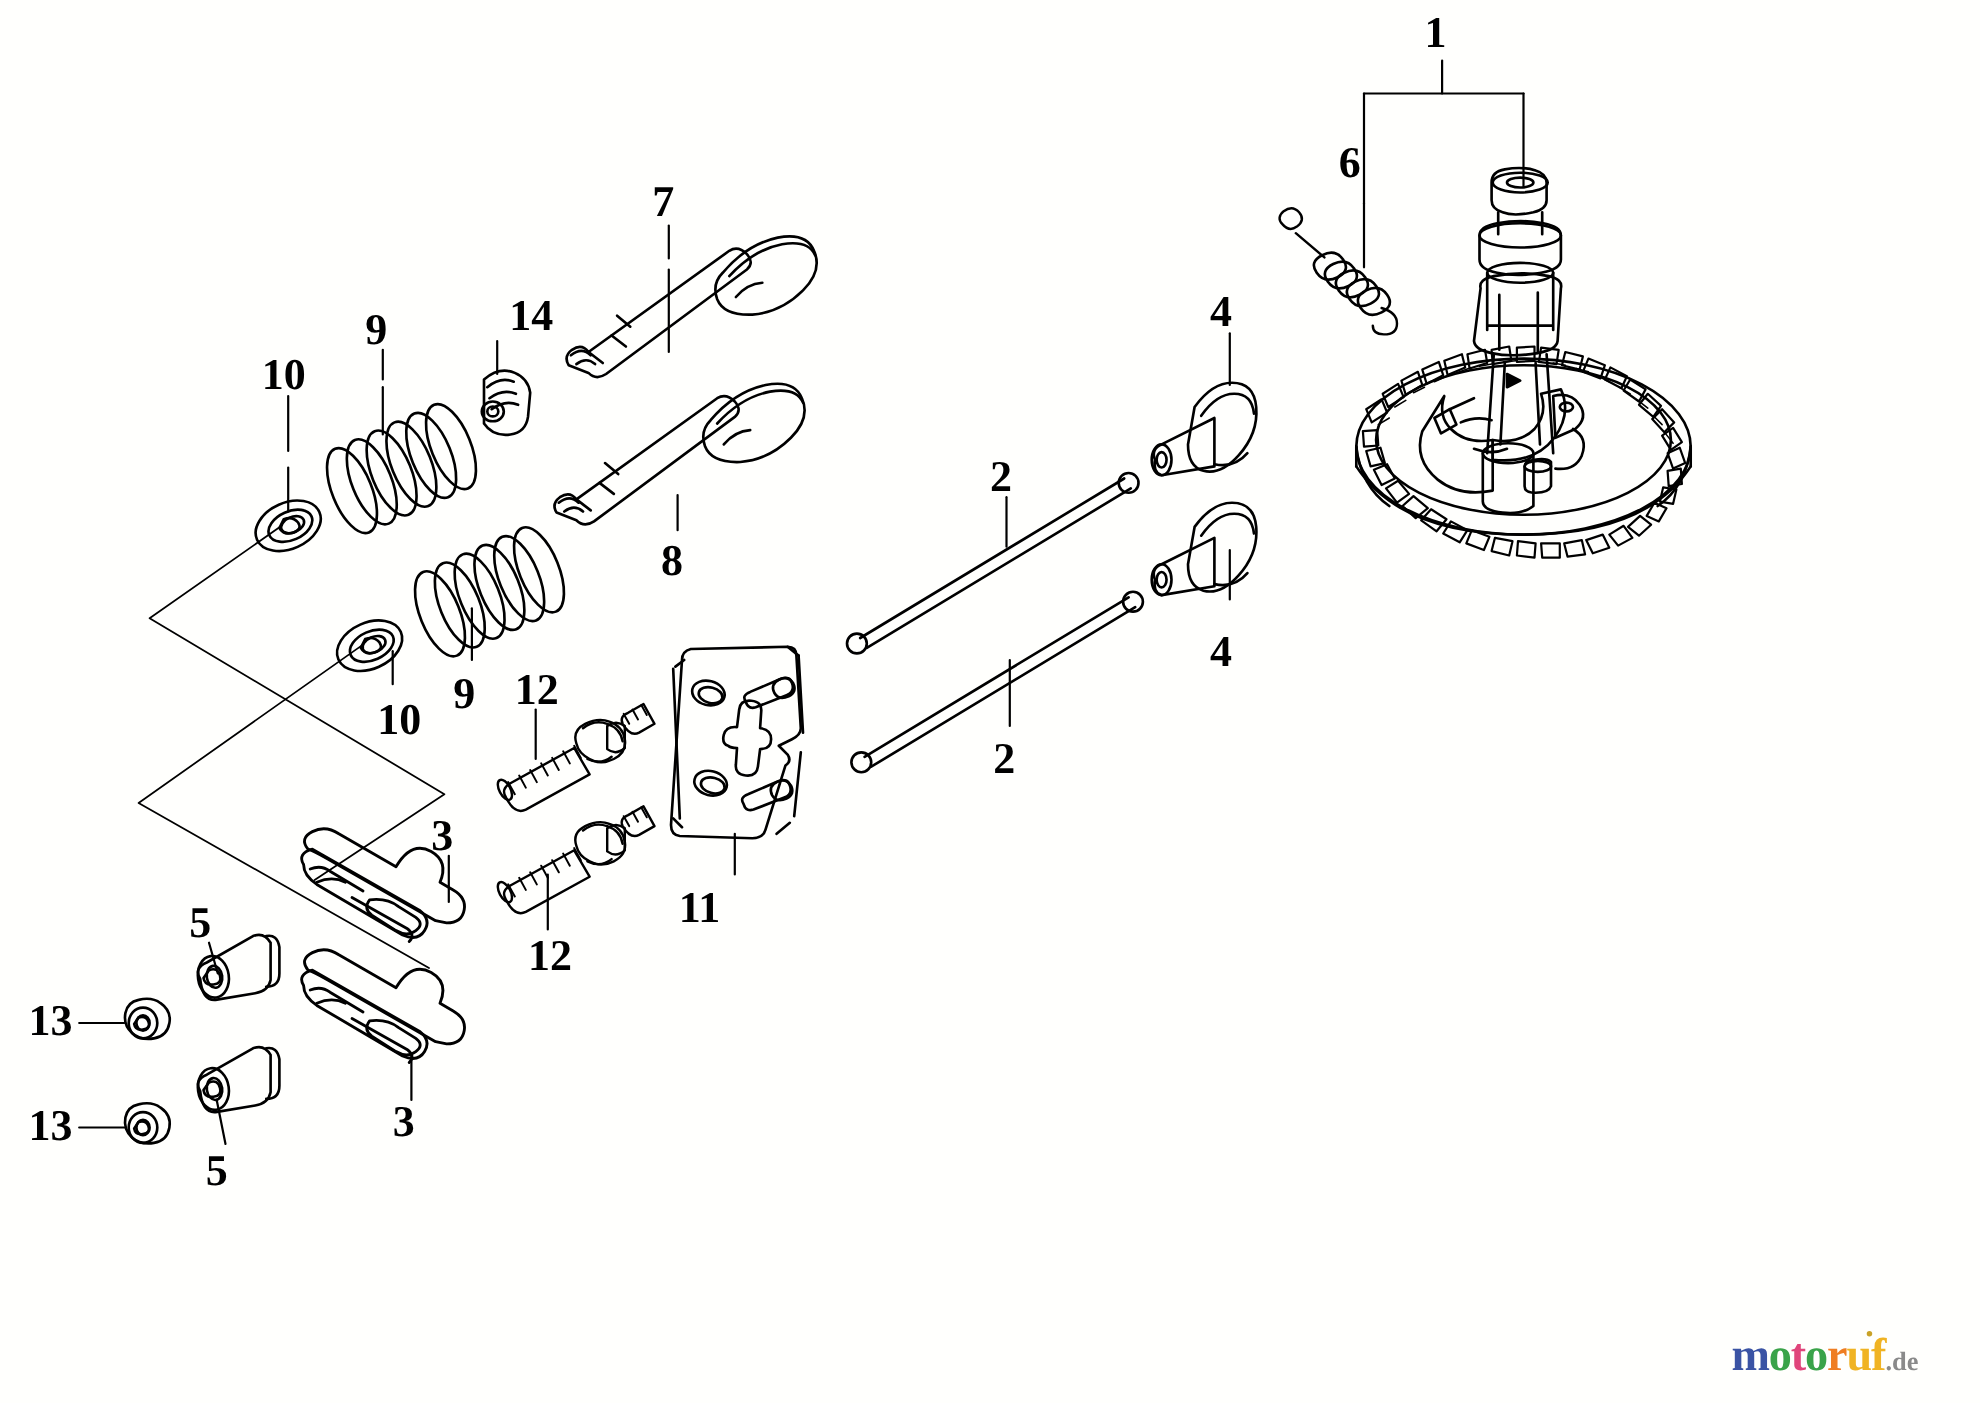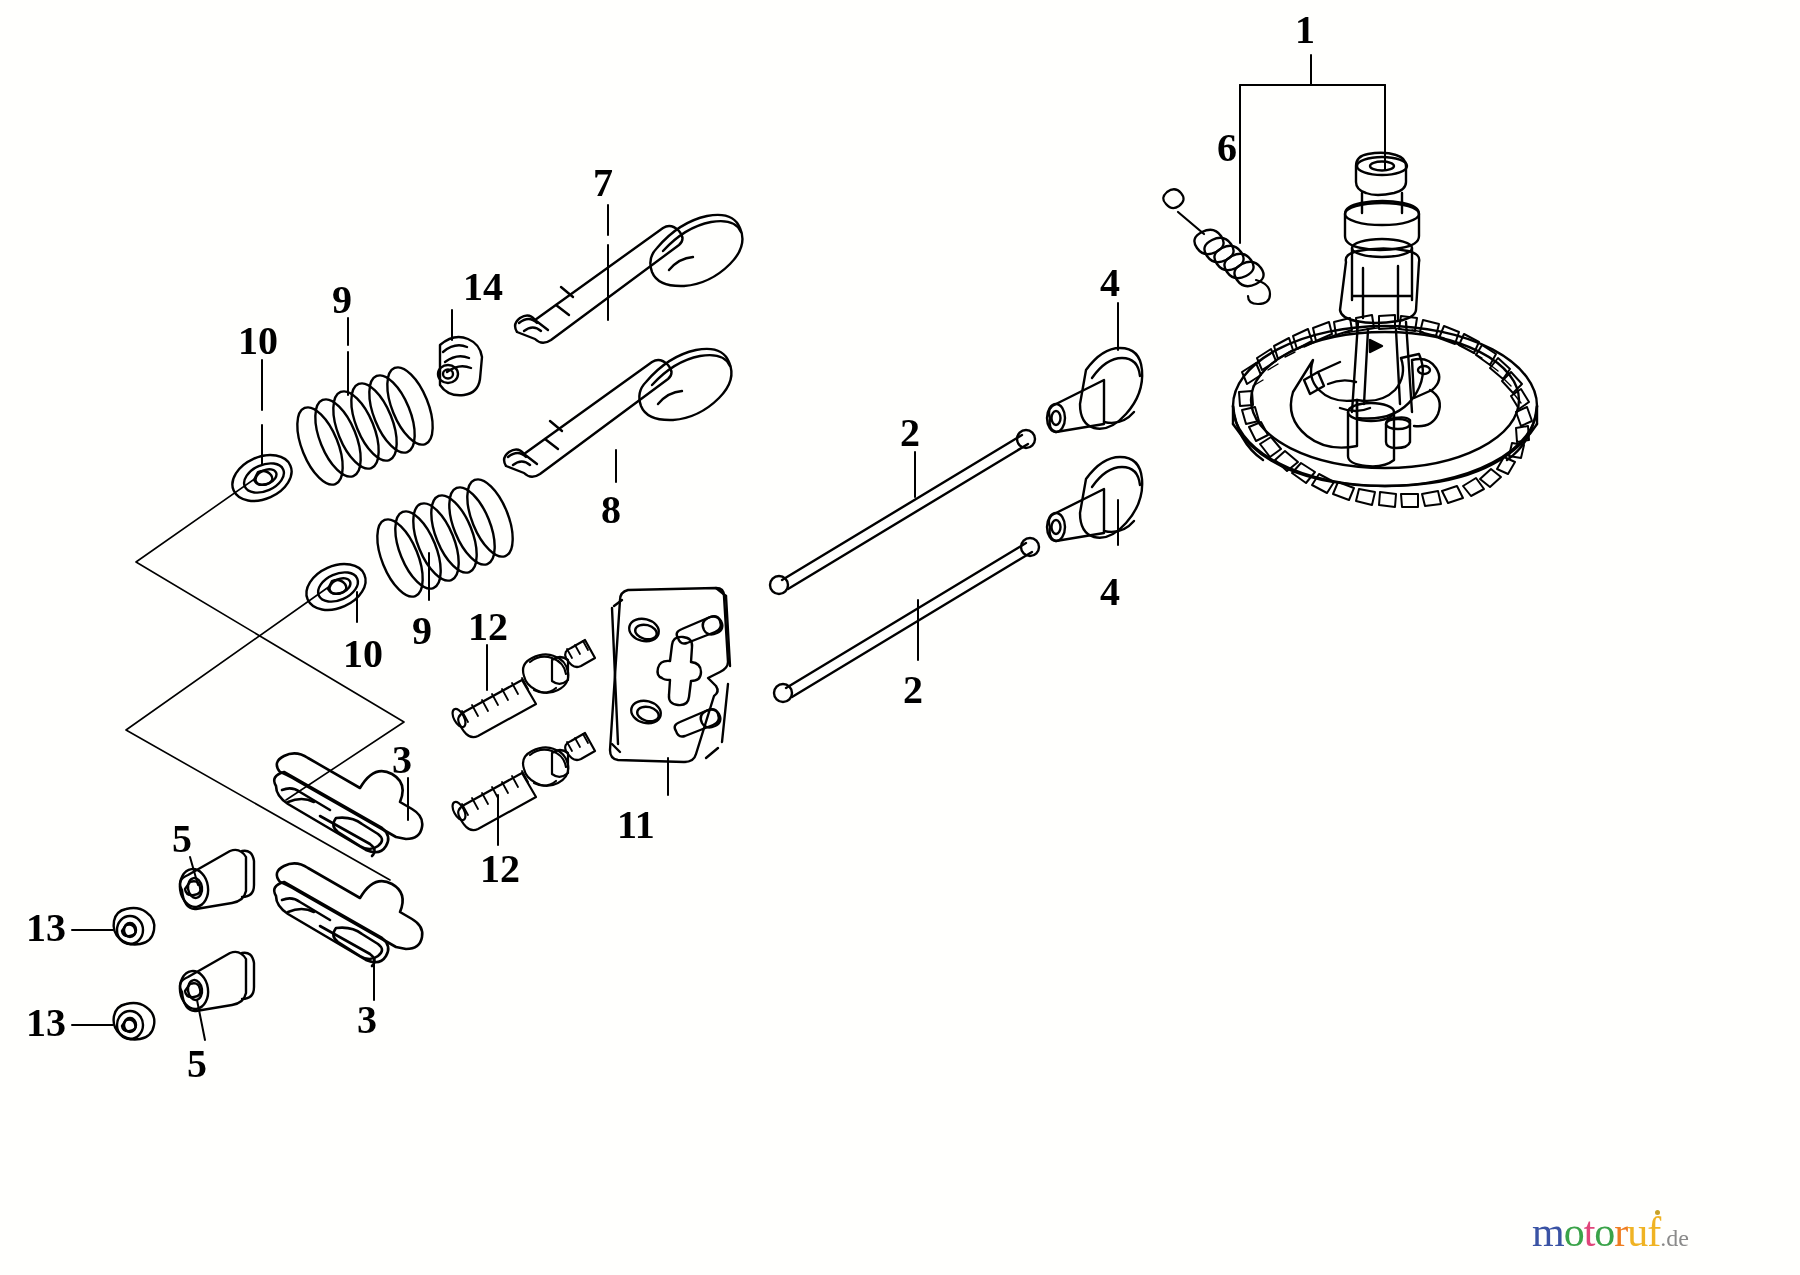--- a/index.html
+++ b/index.html
@@ -17,24 +17,24 @@
     font-size:40px;
     font-weight:700;
     color:#000;
     line-height:1;
     letter-spacing:0px;
     user-select:none;
     white-space:nowrap;
   }
   .watermark{
     position:absolute;
-    left:1532px;top:1208px;
+    left:1574px;top:1208px;
     font-family:"Liberation Serif", serif;
     font-size:42px;
-    font-weight:400;
+    font-weight:700;
     letter-spacing:-1px;
     user-select:none;
     white-space:nowrap;
   }
   .watermark span{display:inline-block;}
   .wm-suffix{font-size:24px;color:#8a8a8a;letter-spacing:0;}
   .wm-dot{
     position:absolute;
     width:5px;height:5px;border-radius:50%;
     background:#c9a227;

